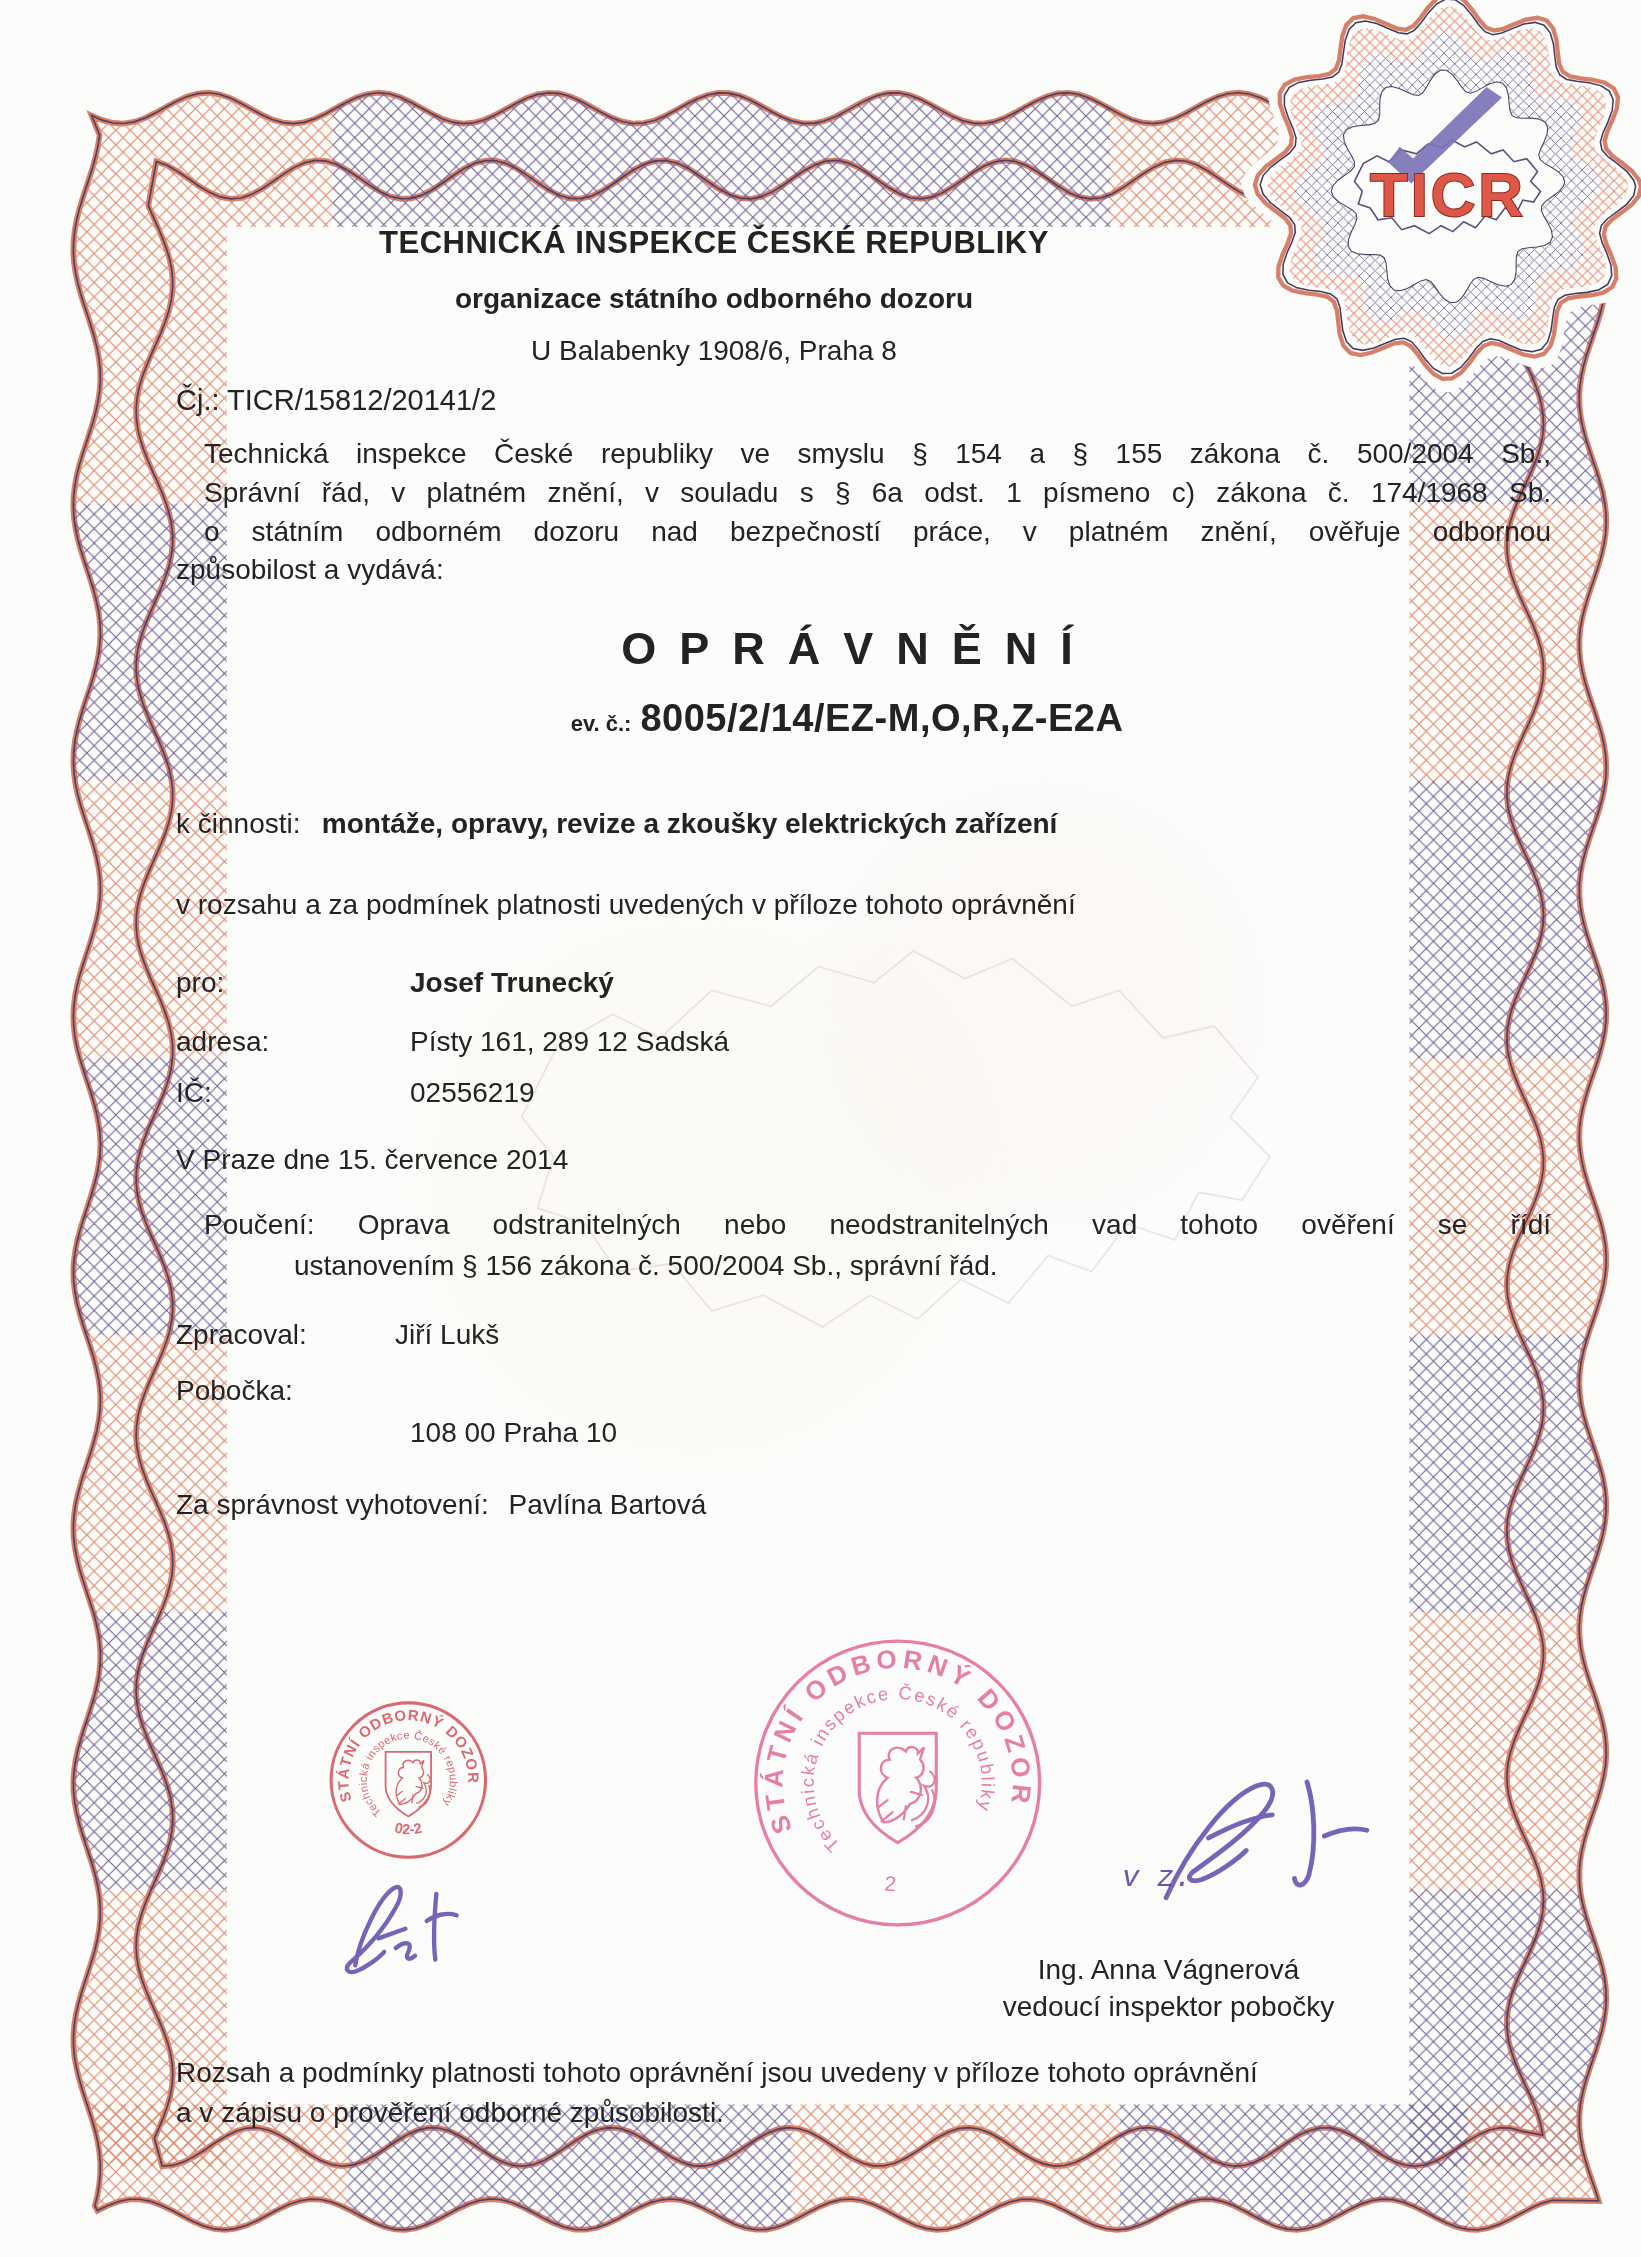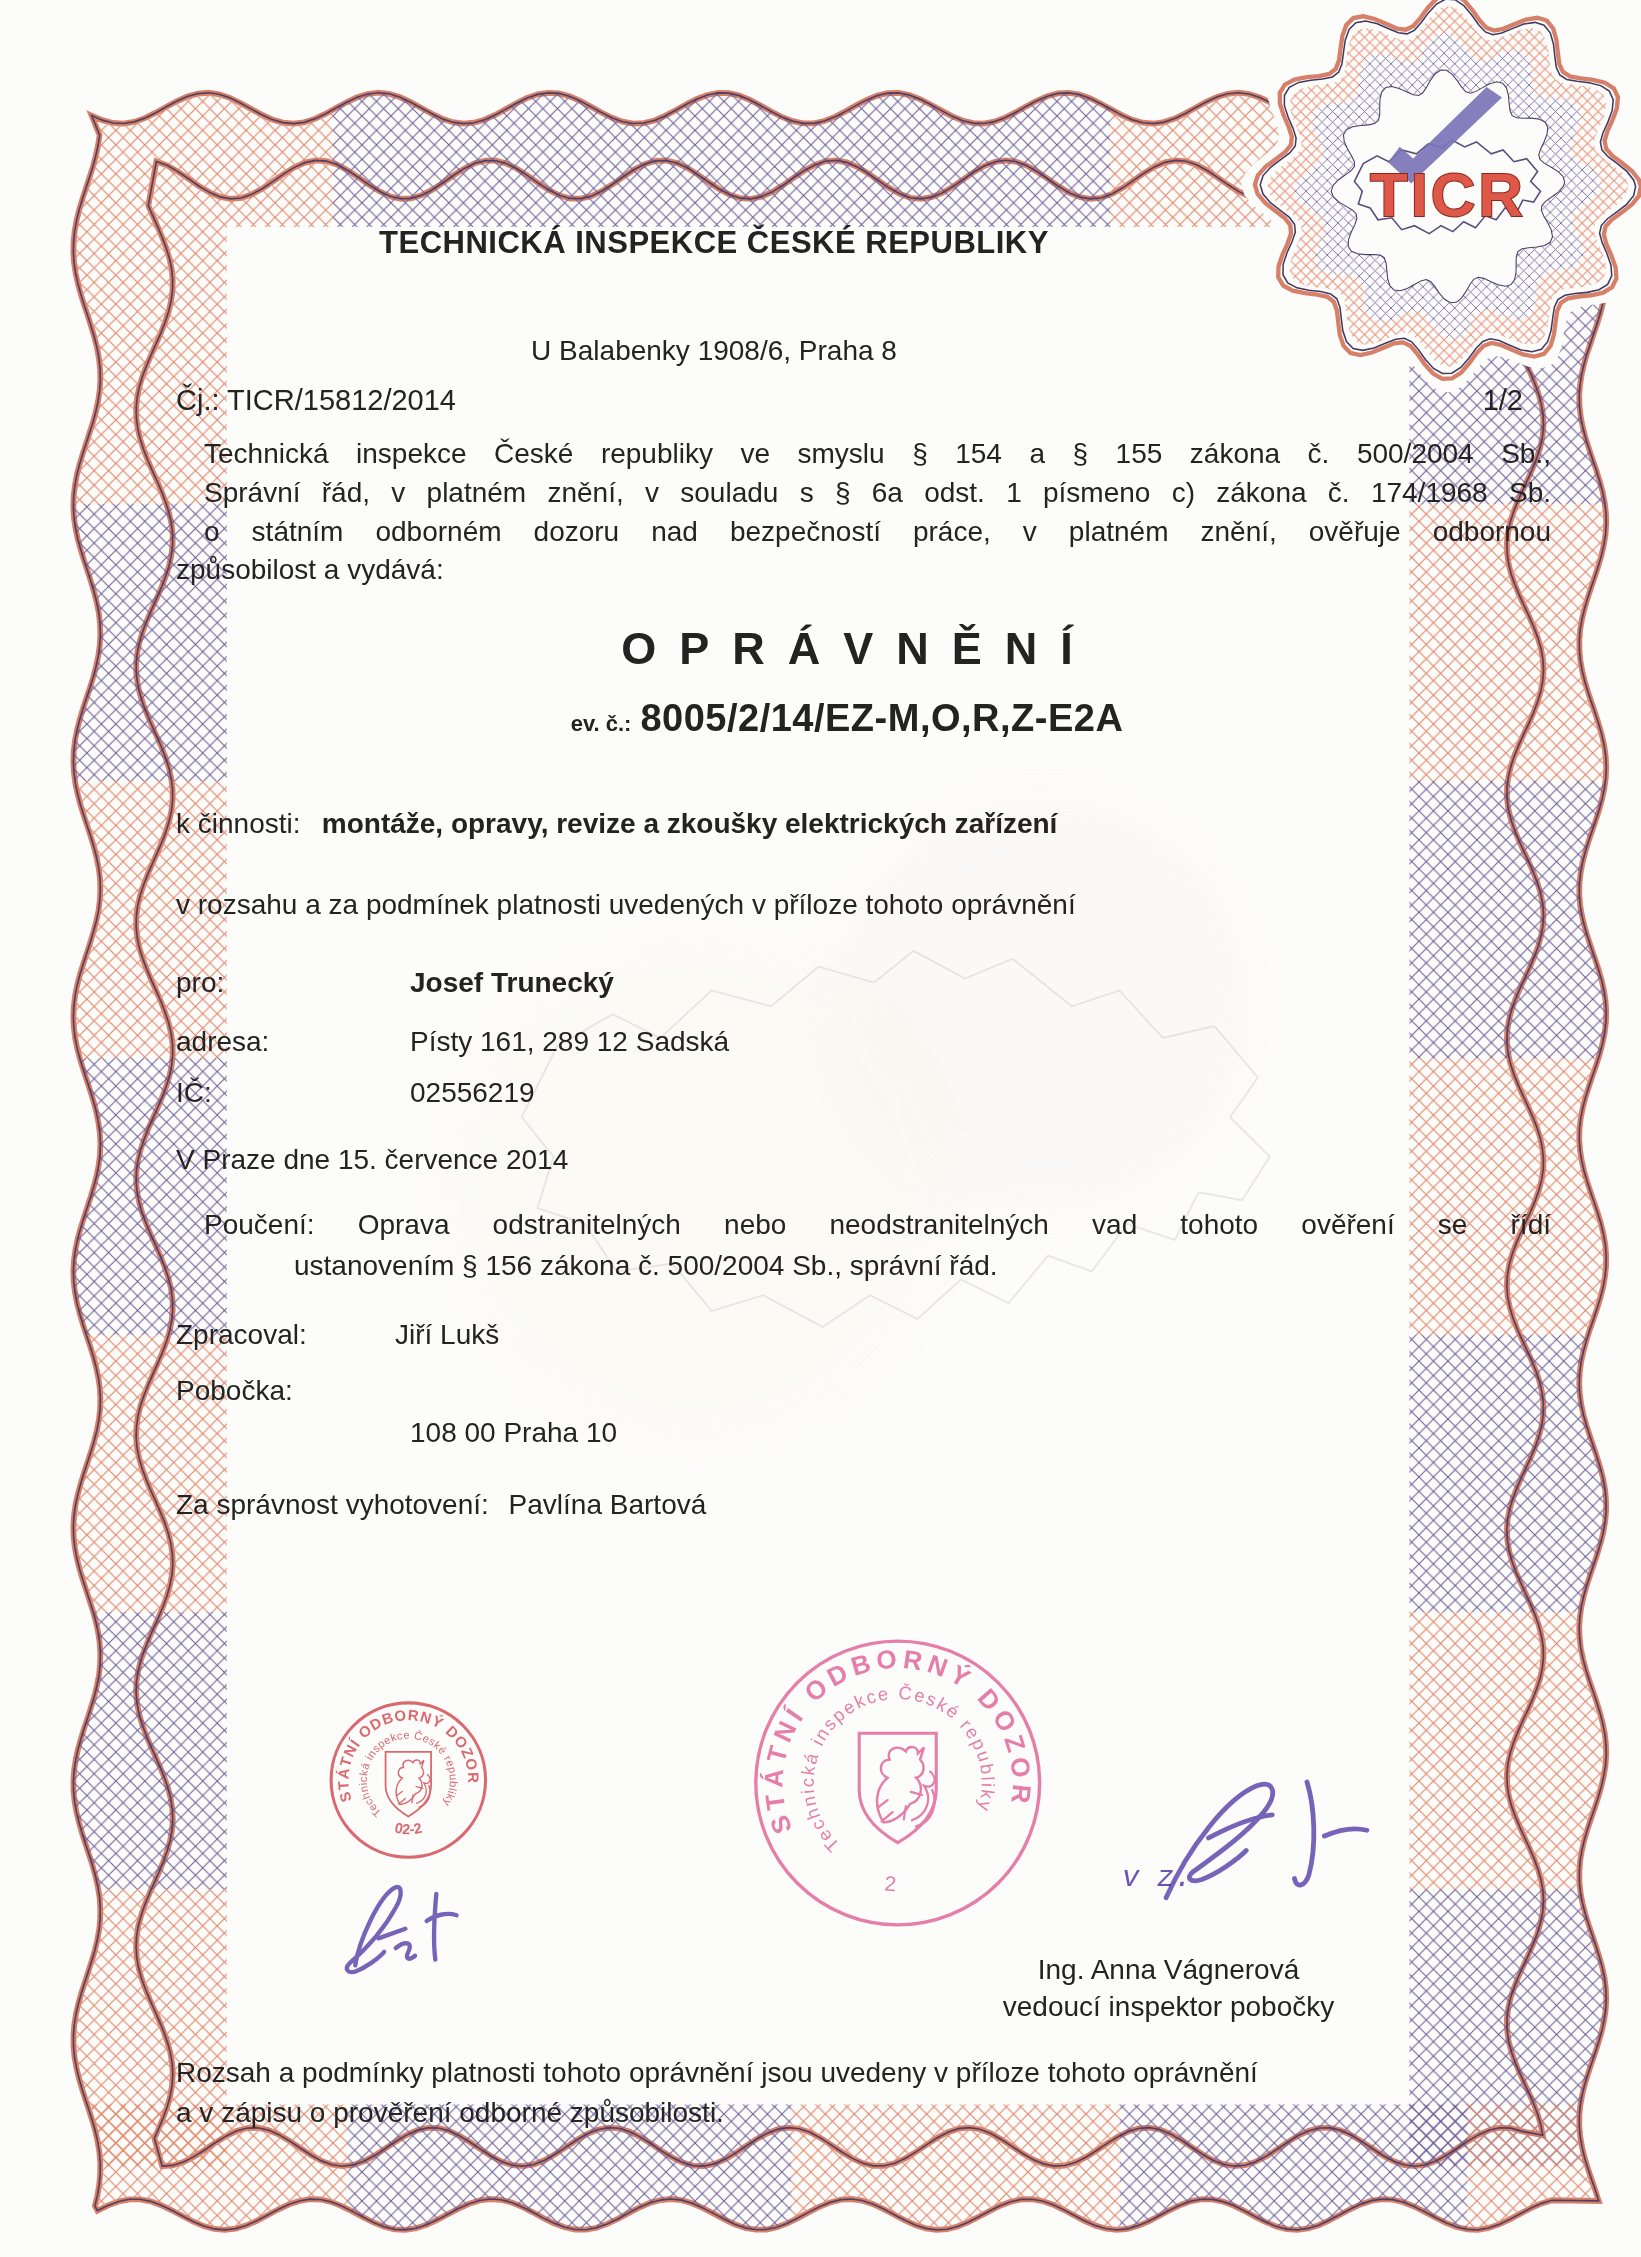--- a/index.html
+++ b/index.html
@@ -7,21 +7,21 @@
         font-family:"Liberation Sans",sans-serif;color:var(--ink,#232323);}
   svg{position:absolute;left:0;top:0;}
   #stamp-layer{mix-blend-mode:multiply;}
   .t{position:absolute;white-space:nowrap;color:var(--ink,#232323);}
   .b{font-weight:bold;}
   .center{text-align:center;white-space:normal;}
   .fs29{font-size:28px;line-height:39px;}
   .fs30{font-size:29px;}
   .fs32{font-size:31px;}
   .jline{white-space:normal;text-align:justify;text-align-last:justify;margin-left:28px;}
-  .row-between{display:flex;justify-content:space-between;}
+  .row-between{display:flex;}
   .hdr{letter-spacing:0.5px;}
   .opr{font-size:45px;font-weight:bold;letter-spacing:23px;}
   .evnum{font-size:38px;font-weight:bold;letter-spacing:0.5px;}
   .evlab{font-size:22px;font-weight:bold;margin-right:9px;}
   .stamp-small-c{color:var(--stamp-small,#d85f63);}
   .stamp-large-c{color:var(--stamp-large,#e4699d);}
   .sig{color:var(--signature,#6a55b5);}
   .vz{font-family:Liberation Mono, monospace;font-style:italic;font-size:29px;color:var(--signature,#6a55b5);}
 </style>
 </head>
@@ -91,20 +91,21 @@
       <path id="rosBand1" d="M1687.0,193.0 L1684.1,202.2 L1676.5,210.7 L1666.7,218.2 L1657.7,225.0 L1652.3,231.9 L1651.5,239.9 L1654.7,249.5 L1659.6,260.5 L1663.4,272.0 L1663.6,282.4 L1658.8,290.4 L1649.5,295.3 L1637.6,297.6 L1625.6,298.8 L1615.9,300.9 L1609.5,305.8 L1606.4,314.2 L1605.1,325.4 L1603.5,337.7 L1599.8,348.4 L1593.0,355.2 L1583.5,357.1 L1572.3,354.5 L1560.9,349.7 L1550.6,345.4 L1542.0,344.4 L1534.8,347.9 L1528.1,355.7 L1520.9,365.5 L1512.9,374.4 L1503.9,379.5 L1494.6,379.0 L1485.7,373.2 L1477.8,363.9 L1470.8,354.2 L1464.1,347.0 L1456.6,344.2 L1447.7,346.0 L1437.2,350.5 L1425.8,355.2 L1414.7,357.1 L1405.6,354.4 L1399.4,346.8 L1396.1,335.7 L1394.7,323.4 L1393.2,312.5 L1389.6,304.7 L1382.7,300.4 L1372.5,298.6 L1360.3,297.3 L1348.7,294.7 L1340.1,289.2 L1336.1,280.8 L1337.0,270.1 L1341.2,258.6 L1346.1,247.7 L1348.7,238.4 L1347.1,230.7 L1340.9,223.9 L1331.6,217.0 L1321.9,209.4 L1315.0,200.7 L1313.1,191.4 L1316.8,182.3 L1325.0,174.0 L1335.0,166.6 L1343.5,159.9 L1348.2,152.9 L1348.2,144.7 L1344.5,134.8 L1339.6,123.6 L1336.2,112.2 L1336.9,102.1 L1342.5,94.6 L1352.4,90.2 L1364.5,88.2 L1376.2,87.0 L1385.5,84.5 L1391.2,79.0 L1393.8,70.1 L1395.1,58.5 L1397.0,46.3 L1401.1,36.2 L1408.4,30.1 L1418.3,29.1 L1429.7,32.2 L1440.9,37.2 L1450.9,41.0 L1459.3,41.4 L1466.4,37.0 L1473.1,28.7 L1480.3,18.8 L1488.6,10.4 L1497.7,6.2 L1507.0,7.6 L1515.7,14.2 L1523.4,23.8 L1530.3,33.3 L1537.1,39.8 L1544.7,41.8 L1553.9,39.4 L1564.7,34.6 L1576.2,30.2 L1587.0,29.0 L1595.7,32.6 L1601.3,40.9 L1604.2,52.4 L1605.5,64.6 L1607.2,75.0 L1611.3,82.2 L1618.8,86.0 L1629.5,87.6 L1641.7,89.0 L1653.0,92.0 L1661.0,98.0 L1664.1,106.9 L1662.5,117.9 L1657.9,129.3 L1653.3,140.0 L1651.2,149.0 L1653.6,156.5 L1660.5,163.3 L1670.1,170.2 L1679.5,178.0 L1685.7,186.8 Z M1658.6,193.0 L1654.3,200.7 L1646.7,207.7 L1638.3,213.9 L1631.8,219.7 L1629.0,225.9 L1630.1,233.3 L1634.1,241.9 L1638.6,251.6 L1641.0,261.1 L1639.5,269.2 L1633.8,275.0 L1624.6,278.3 L1614.1,279.7 L1604.5,281.0 L1597.4,283.8 L1593.5,289.3 L1592.0,297.7 L1591.3,308.0 L1589.6,318.3 L1585.6,326.3 L1578.8,330.4 L1569.9,330.4 L1560.0,327.2 L1550.6,323.0 L1542.3,320.4 L1535.6,321.3 L1529.9,326.2 L1524.3,334.1 L1518.2,342.7 L1511.1,349.4 L1503.3,352.0 L1495.4,349.6 L1488.1,343.1 L1481.6,334.7 L1475.7,327.1 L1469.8,322.6 L1463.0,322.2 L1454.8,325.2 L1445.5,329.8 L1435.8,333.4 L1426.9,333.7 L1420.1,329.7 L1415.8,321.7 L1413.7,311.5 L1412.6,301.3 L1410.7,293.0 L1406.4,287.8 L1399.1,285.4 L1389.4,284.6 L1378.8,283.5 L1369.6,280.6 L1363.8,275.0 L1362.1,266.8 L1364.2,257.2 L1368.3,247.4 L1371.8,238.6 L1372.6,231.3 L1369.3,225.2 L1362.4,219.7 L1353.8,213.8 L1346.0,207.1 L1341.5,199.6 L1341.8,191.7 L1346.8,184.0 L1354.7,177.2 L1363.0,171.1 L1369.0,165.3 L1371.1,158.9 L1369.3,151.4 L1365.1,142.5 L1360.8,132.8 L1359.0,123.4 L1361.1,115.6 L1367.6,110.3 L1377.1,107.4 L1387.6,106.1 L1396.9,104.7 L1403.4,101.5 L1406.9,95.5 L1408.1,86.7 L1408.9,76.2 L1410.9,66.2 L1415.4,58.7 L1422.5,55.3 L1431.7,56.0 L1441.6,59.5 L1450.9,63.6 L1458.9,65.7 L1465.4,64.2 L1471.0,58.6 L1476.6,50.4 L1482.9,41.9 L1490.2,35.8 L1498.0,34.1 L1505.9,37.3 L1513.1,44.2 L1519.4,52.7 L1525.3,59.9 L1531.3,63.7 L1538.3,63.5 L1546.7,60.0 L1556.2,55.5 L1565.8,52.3 L1574.4,52.7 L1580.8,57.4 L1584.7,65.9 L1586.5,76.3 L1587.6,86.3 L1589.9,94.1 L1594.6,98.8 L1602.4,100.8 L1612.4,101.5 L1622.9,102.8 L1631.6,106.2 L1636.8,112.3 L1637.7,120.7 L1635.2,130.5 L1631.0,140.2 L1627.8,148.8 L1627.7,155.8 L1631.6,161.7 L1639.0,167.3 L1647.7,173.2 L1655.1,180.1 L1658.8,187.7 Z" fill="url(#xhR)" fill-rule="evenodd"></path>
       <path id="rosBand2" d="M1658.6,193.0 L1654.3,200.7 L1646.7,207.7 L1638.3,213.9 L1631.8,219.7 L1629.0,225.9 L1630.1,233.3 L1634.1,241.9 L1638.6,251.6 L1641.0,261.1 L1639.5,269.2 L1633.8,275.0 L1624.6,278.3 L1614.1,279.7 L1604.5,281.0 L1597.4,283.8 L1593.5,289.3 L1592.0,297.7 L1591.3,308.0 L1589.6,318.3 L1585.6,326.3 L1578.8,330.4 L1569.9,330.4 L1560.0,327.2 L1550.6,323.0 L1542.3,320.4 L1535.6,321.3 L1529.9,326.2 L1524.3,334.1 L1518.2,342.7 L1511.1,349.4 L1503.3,352.0 L1495.4,349.6 L1488.1,343.1 L1481.6,334.7 L1475.7,327.1 L1469.8,322.6 L1463.0,322.2 L1454.8,325.2 L1445.5,329.8 L1435.8,333.4 L1426.9,333.7 L1420.1,329.7 L1415.8,321.7 L1413.7,311.5 L1412.6,301.3 L1410.7,293.0 L1406.4,287.8 L1399.1,285.4 L1389.4,284.6 L1378.8,283.5 L1369.6,280.6 L1363.8,275.0 L1362.1,266.8 L1364.2,257.2 L1368.3,247.4 L1371.8,238.6 L1372.6,231.3 L1369.3,225.2 L1362.4,219.7 L1353.8,213.8 L1346.0,207.1 L1341.5,199.6 L1341.8,191.7 L1346.8,184.0 L1354.7,177.2 L1363.0,171.1 L1369.0,165.3 L1371.1,158.9 L1369.3,151.4 L1365.1,142.5 L1360.8,132.8 L1359.0,123.4 L1361.1,115.6 L1367.6,110.3 L1377.1,107.4 L1387.6,106.1 L1396.9,104.7 L1403.4,101.5 L1406.9,95.5 L1408.1,86.7 L1408.9,76.2 L1410.9,66.2 L1415.4,58.7 L1422.5,55.3 L1431.7,56.0 L1441.6,59.5 L1450.9,63.6 L1458.9,65.7 L1465.4,64.2 L1471.0,58.6 L1476.6,50.4 L1482.9,41.9 L1490.2,35.8 L1498.0,34.1 L1505.9,37.3 L1513.1,44.2 L1519.4,52.7 L1525.3,59.9 L1531.3,63.7 L1538.3,63.5 L1546.7,60.0 L1556.2,55.5 L1565.8,52.3 L1574.4,52.7 L1580.8,57.4 L1584.7,65.9 L1586.5,76.3 L1587.6,86.3 L1589.9,94.1 L1594.6,98.8 L1602.4,100.8 L1612.4,101.5 L1622.9,102.8 L1631.6,106.2 L1636.8,112.3 L1637.7,120.7 L1635.2,130.5 L1631.0,140.2 L1627.8,148.8 L1627.7,155.8 L1631.6,161.7 L1639.0,167.3 L1647.7,173.2 L1655.1,180.1 L1658.8,187.7 Z M1619.5,193.0 L1614.6,198.7 L1607.8,203.8 L1601.4,208.3 L1597.3,212.7 L1596.7,217.7 L1599.2,223.7 L1603.4,230.7 L1607.1,238.3 L1608.3,245.3 L1605.9,250.9 L1600.1,254.3 L1592.0,255.9 L1583.6,256.6 L1576.8,257.7 L1572.5,260.5 L1570.8,265.8 L1570.6,273.4 L1570.6,281.9 L1569.1,289.6 L1565.4,294.8 L1559.4,296.5 L1551.9,295.0 L1544.1,291.6 L1537.0,288.3 L1531.3,287.1 L1526.7,289.3 L1522.8,294.6 L1518.8,301.8 L1514.0,308.7 L1508.5,313.1 L1502.5,313.6 L1496.6,310.0 L1491.2,303.8 L1486.5,296.9 L1482.1,291.6 L1477.5,289.5 L1471.9,290.9 L1465.3,294.6 L1457.9,298.8 L1450.5,301.2 L1444.2,300.4 L1439.8,295.9 L1437.5,288.5 L1436.7,280.0 L1435.9,272.4 L1434.0,266.9 L1429.7,264.2 L1423.0,263.6 L1414.6,263.7 L1406.4,262.9 L1400.0,260.2 L1396.7,255.1 L1397.0,248.1 L1399.9,240.3 L1403.5,232.8 L1405.7,226.5 L1405.0,221.5 L1400.9,217.4 L1394.2,213.5 L1386.9,209.1 L1381.3,203.9 L1379.1,198.0 L1381.1,192.0 L1386.4,186.4 L1393.4,181.4 L1399.5,177.0 L1403.1,172.5 L1403.1,167.4 L1400.1,161.2 L1395.9,154.0 L1392.5,146.5 L1391.8,139.6 L1394.8,134.4 L1401.2,131.3 L1409.4,129.9 L1417.7,129.3 L1424.1,128.0 L1428.0,124.8 L1429.3,119.0 L1429.3,111.2 L1429.6,102.7 L1431.4,95.3 L1435.5,90.6 L1441.8,89.5 L1449.4,91.5 L1457.1,95.0 L1464.0,98.1 L1469.6,98.8 L1474.0,96.0 L1477.8,90.2 L1482.0,82.9 L1486.8,76.3 L1492.5,72.5 L1498.5,72.8 L1504.4,76.9 L1509.6,83.4 L1514.2,90.2 L1518.6,95.0 L1523.4,96.5 L1529.1,94.6 L1535.9,90.7 L1543.4,86.6 L1550.7,84.7 L1556.7,86.1 L1560.7,91.2 L1562.7,98.9 L1563.4,107.4 L1564.3,114.7 L1566.6,119.7 L1571.3,122.0 L1578.4,122.4 L1586.8,122.3 L1594.9,123.4 L1600.8,126.5 L1603.4,132.0 L1602.6,139.2 L1599.5,147.0 L1596.0,154.3 L1594.1,160.4 L1595.4,165.2 L1600.1,169.2 L1607.0,173.2 L1614.2,177.7 L1619.4,183.0 L1620.9,189.0 Z" fill="url(#xhV)" fill-rule="evenodd"></path>
       <path id="rosInnerWhite" d="M1619.5,193.0 L1614.6,198.7 L1607.8,203.8 L1601.4,208.3 L1597.3,212.7 L1596.7,217.7 L1599.2,223.7 L1603.4,230.7 L1607.1,238.3 L1608.3,245.3 L1605.9,250.9 L1600.1,254.3 L1592.0,255.9 L1583.6,256.6 L1576.8,257.7 L1572.5,260.5 L1570.8,265.8 L1570.6,273.4 L1570.6,281.9 L1569.1,289.6 L1565.4,294.8 L1559.4,296.5 L1551.9,295.0 L1544.1,291.6 L1537.0,288.3 L1531.3,287.1 L1526.7,289.3 L1522.8,294.6 L1518.8,301.8 L1514.0,308.7 L1508.5,313.1 L1502.5,313.6 L1496.6,310.0 L1491.2,303.8 L1486.5,296.9 L1482.1,291.6 L1477.5,289.5 L1471.9,290.9 L1465.3,294.6 L1457.9,298.8 L1450.5,301.2 L1444.2,300.4 L1439.8,295.9 L1437.5,288.5 L1436.7,280.0 L1435.9,272.4 L1434.0,266.9 L1429.7,264.2 L1423.0,263.6 L1414.6,263.7 L1406.4,262.9 L1400.0,260.2 L1396.7,255.1 L1397.0,248.1 L1399.9,240.3 L1403.5,232.8 L1405.7,226.5 L1405.0,221.5 L1400.9,217.4 L1394.2,213.5 L1386.9,209.1 L1381.3,203.9 L1379.1,198.0 L1381.1,192.0 L1386.4,186.4 L1393.4,181.4 L1399.5,177.0 L1403.1,172.5 L1403.1,167.4 L1400.1,161.2 L1395.9,154.0 L1392.5,146.5 L1391.8,139.6 L1394.8,134.4 L1401.2,131.3 L1409.4,129.9 L1417.7,129.3 L1424.1,128.0 L1428.0,124.8 L1429.3,119.0 L1429.3,111.2 L1429.6,102.7 L1431.4,95.3 L1435.5,90.6 L1441.8,89.5 L1449.4,91.5 L1457.1,95.0 L1464.0,98.1 L1469.6,98.8 L1474.0,96.0 L1477.8,90.2 L1482.0,82.9 L1486.8,76.3 L1492.5,72.5 L1498.5,72.8 L1504.4,76.9 L1509.6,83.4 L1514.2,90.2 L1518.6,95.0 L1523.4,96.5 L1529.1,94.6 L1535.9,90.7 L1543.4,86.6 L1550.7,84.7 L1556.7,86.1 L1560.7,91.2 L1562.7,98.9 L1563.4,107.4 L1564.3,114.7 L1566.6,119.7 L1571.3,122.0 L1578.4,122.4 L1586.8,122.3 L1594.9,123.4 L1600.8,126.5 L1603.4,132.0 L1602.6,139.2 L1599.5,147.0 L1596.0,154.3 L1594.1,160.4 L1595.4,165.2 L1600.1,169.2 L1607.0,173.2 L1614.2,177.7 L1619.4,183.0 L1620.9,189.0 Z" fill="#fcfcfb" stroke="#43395f" stroke-width="1.1" opacity="0.97"></path>
       <use href="#czmap" transform="translate(1500,196) scale(1.02)" stroke-width="1.6" style="color:#5a4f7d"></use>
       <polygon points="1438,168 1462,190 1556,101 1540,90 1464,164 1450,152" style="fill:var(--logo-check,#7b74b8)" opacity="0.92"></polygon>
       <text x="1500" y="224" text-anchor="middle" font-size="64" font-weight="bold" letter-spacing="3" style="fill:var(--logo-red,#dd5848);stroke:#8c261c;stroke-width:2;paint-order:stroke">TICR</text>
     </g>
   </svg>
 
   <div class="t b fs32 hdr center" style="left:159px;top:225px;width:1110px">TECHNICKÁ INSPEKCE ČESKÉ REPUBLIKY</div>
+  <div class="t b fs29 center" style="left:159px;top:279px;width:1110px">organizace státního odborného dozoru</div>
   <div class="t fs29 center" style="left:159px;top:331px;width:1110px">U Balabenky 1908/6, Praha 8</div>
 
   <div class="t fs30 row-between" style="left:176px;top:384px;width:1347px">
     <span>Čj.: TICR/15812/2014</span>
     <span>1/2</span>
   </div>
 
   <div class="t fs29 jline" style="left:176px;top:434px;width:1347px">Technická inspekce České republiky ve smyslu § 154 a § 155 zákona č. 500/2004 Sb.,</div>
   <div class="t fs29 jline" style="left:176px;top:473px;width:1347px">Správní řád, v platném znění, v souladu s § 6a odst. 1 písmeno c) zákona č. 174/1968 Sb.</div>
   <div class="t fs29 jline" style="left:176px;top:512px;width:1347px">o státním odborném dozoru nad bezpečností práce, v platném znění, ověřuje odbornou</div>

